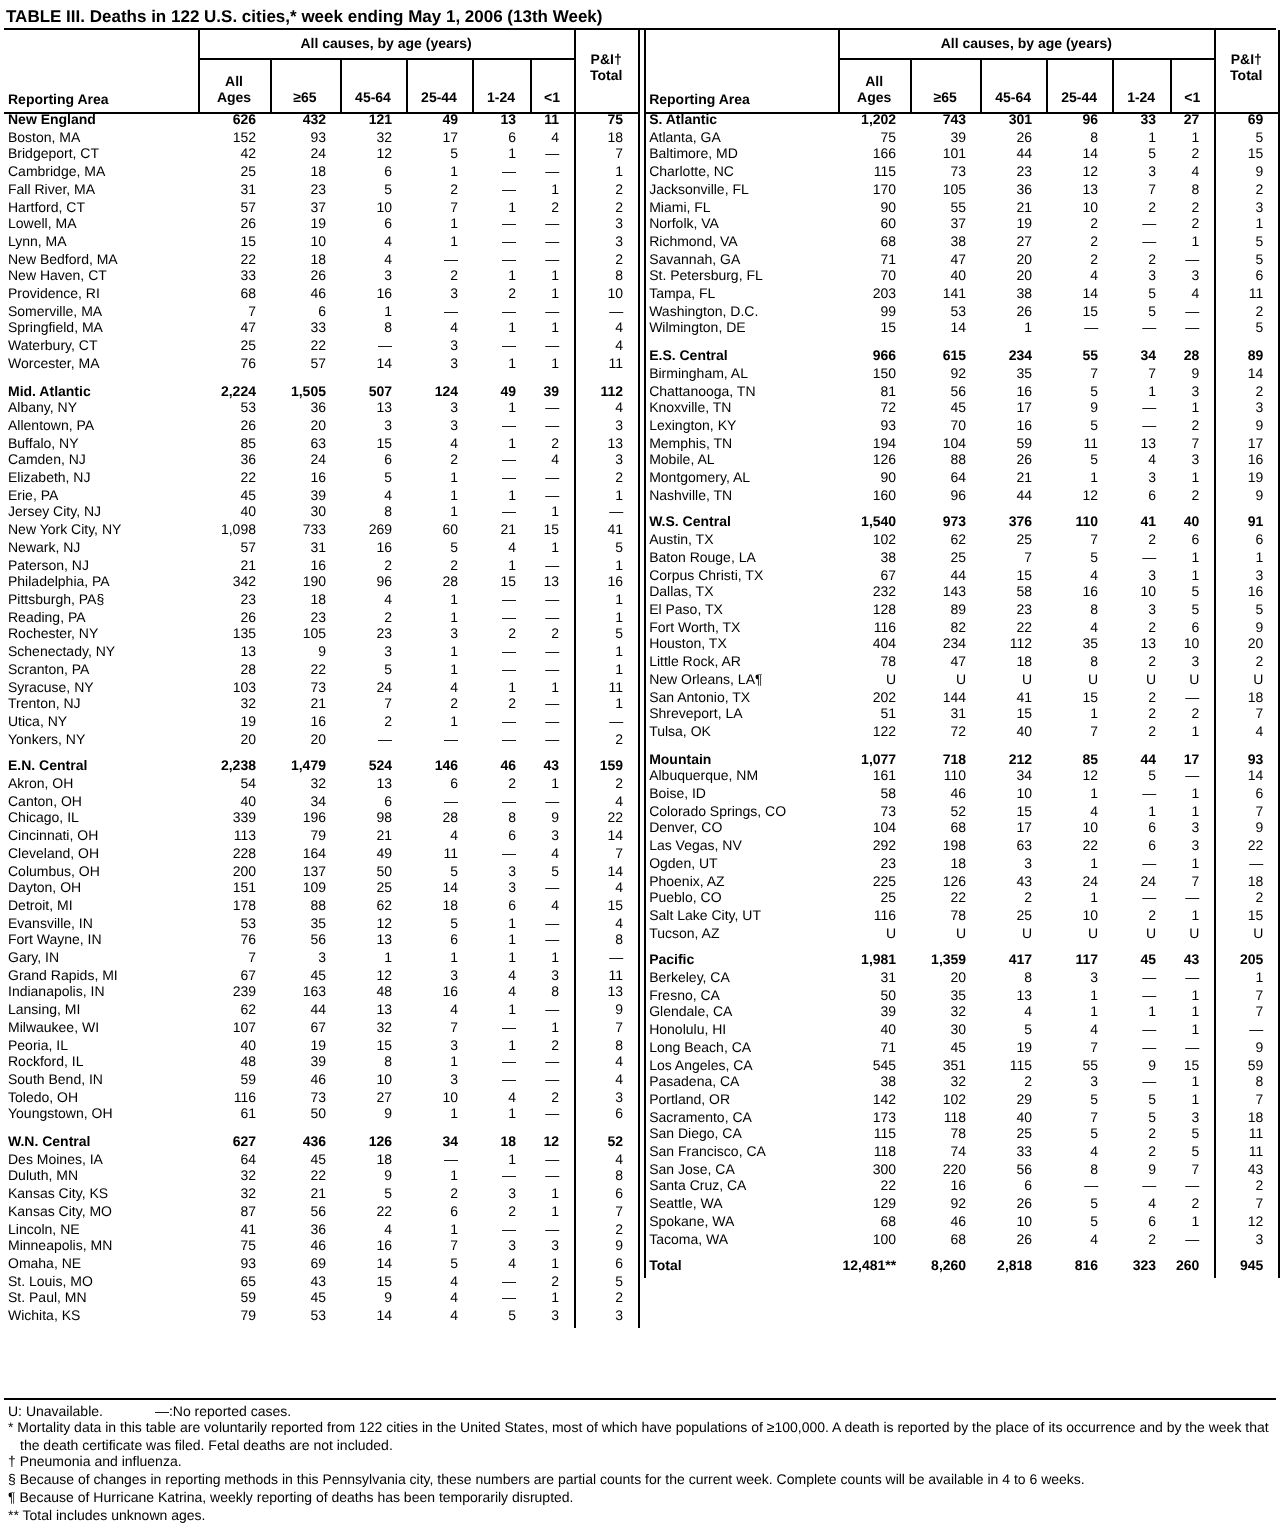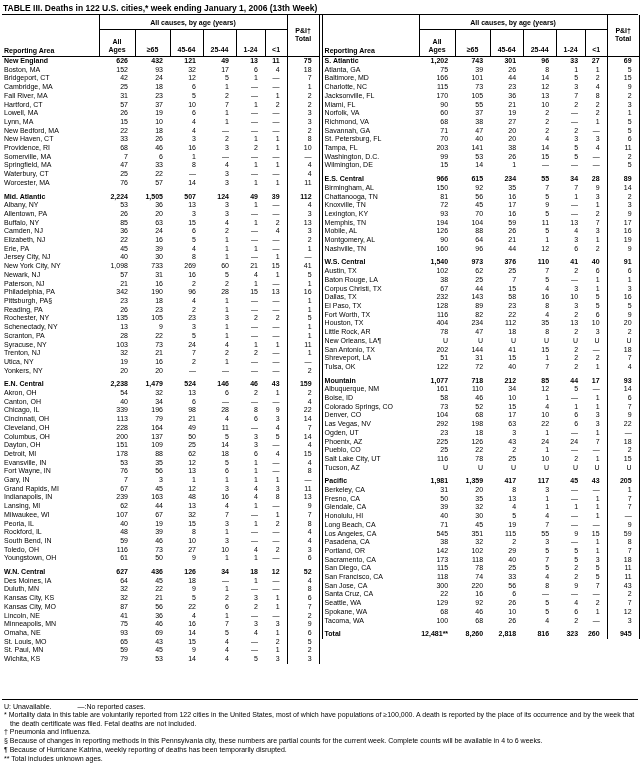--- a/index.html
+++ b/index.html
@@ -33,21 +33,21 @@
   tr.gap td{height:5px;line-height:5px;}
   .footer{border-top:1px solid #000;margin-top:0;padding:2px 2px 0 2px;}
   .legend{font-size:7px;line-height:9px;}
   .legend span{margin-right:26px;}
   .fn{font-size:7px;line-height:8.7px;padding-left:6px;text-indent:-6px;}
 </style>
 </head>
 <body>
 
 <div class="page">
-  <div class="title">TABLE III. Deaths in 122 U.S. cities,* week ending January 1, 2006 (13th Week)</div>
+  <div class="title">TABLE III. Deaths in 122 U.S. cities,* week ending May 1, 2006 (13th Week)</div>
 
   <div class="tables">
 
     <table class="left-half">
       <colgroup>
         <col class="c-area">
           <col class="c-all">
           <col class="c-65">
           <col class="c-4564">
         <col class="c-2544">

